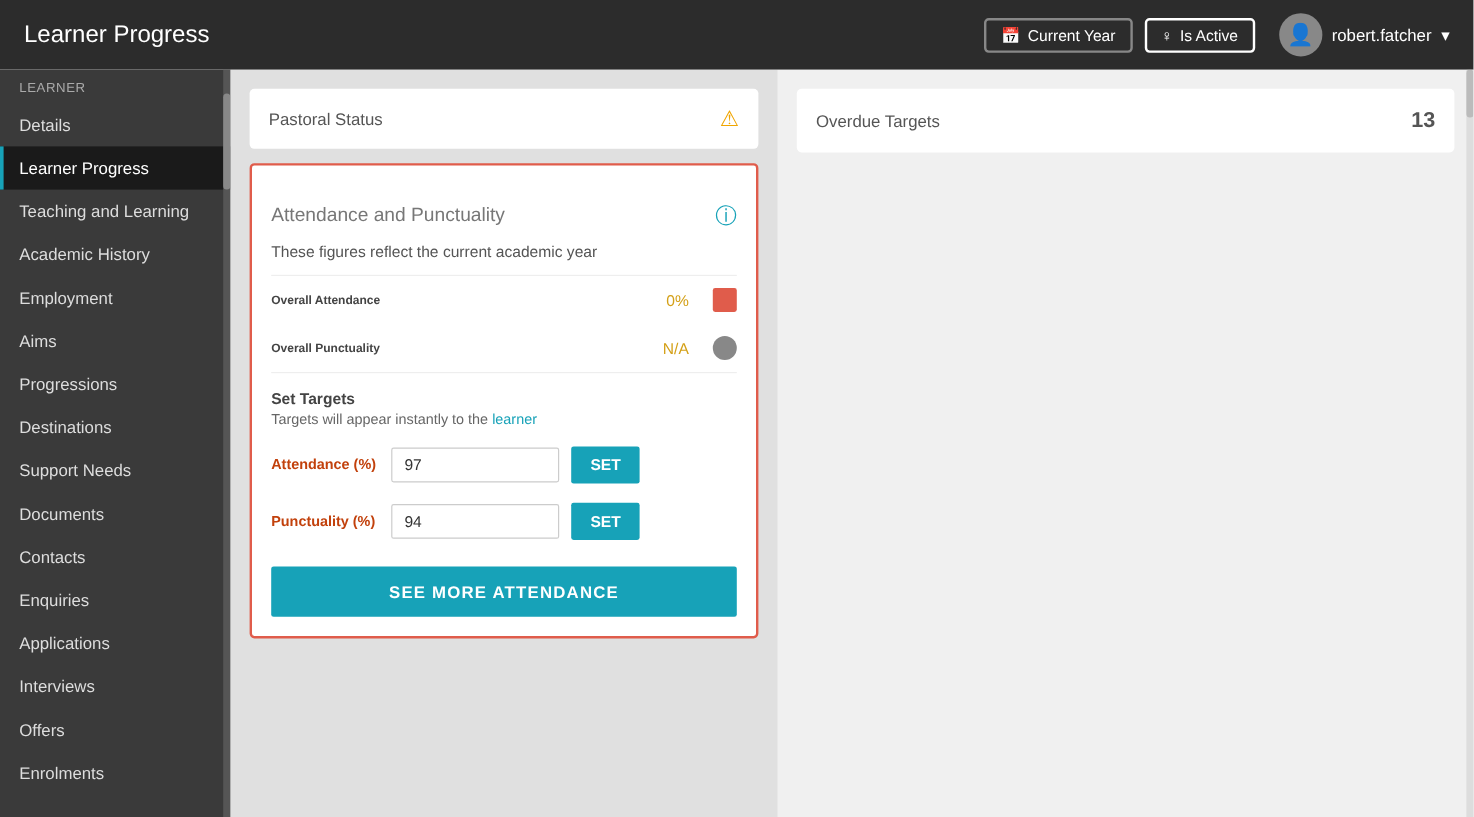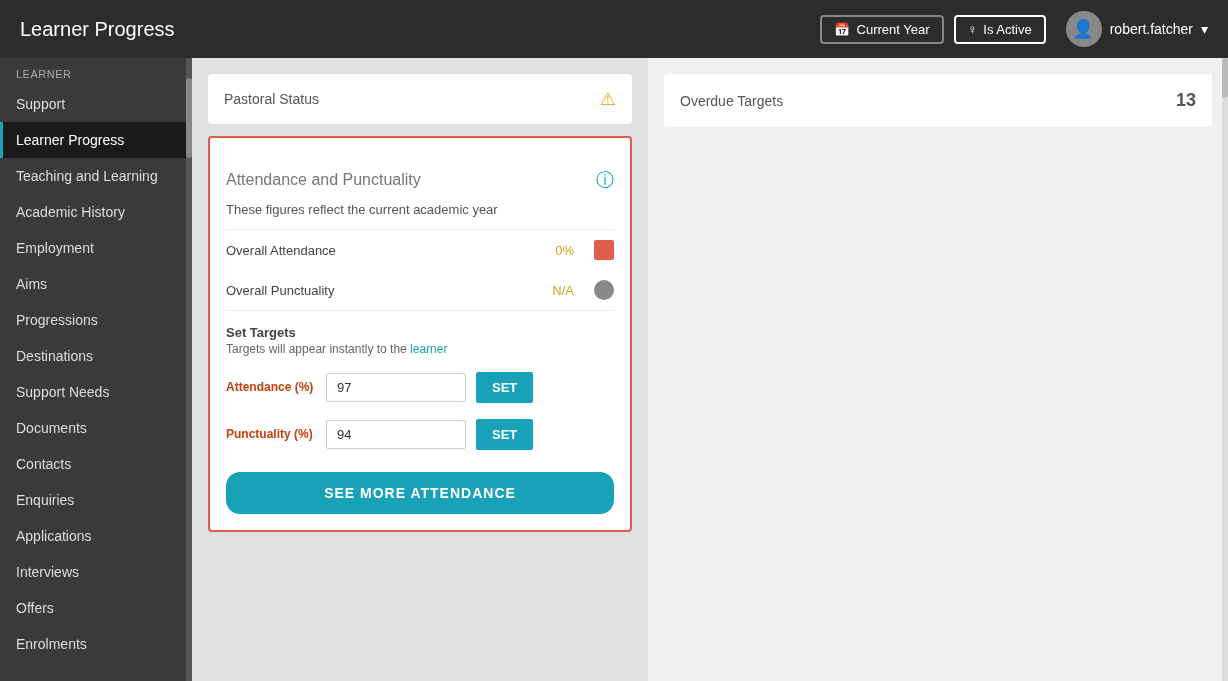--- a/index.html
+++ b/index.html
@@ -183,23 +183,23 @@
       border-top: 1px solid #eee;
       margin: 0 16px;
     }
     .stat-row {
       display: flex;
       align-items: center;
       padding: 10px 16px;
       gap: 10px;
     }
     .stat-label {
-      font-size: 13px;
+      font-size: 10px;
       color: #444;
-      font-weight: 400;
+      font-weight: 700;
       flex: 1;
     }
     .stat-value {
       font-size: 13px;
       color: #d4a017;
       margin-right: 10px;
     }
     .stat-indicator-red {
       width: 20px;
       height: 20px;
@@ -268,21 +268,21 @@
       width: calc(100% - 32px);
       margin: 14px 16px 16px;
       background: #17a2b8;
       color: white;
       border: none;
       padding: 13px;
       font-size: 14px;
       font-weight: 700;
       letter-spacing: 1px;
       cursor: pointer;
-      border-radius: 14px;
+      border-radius: 2px;
     }
 
     
     .right-panel {
       width: 580px;
       background: #f0f0f0;
       overflow-y: auto;
       padding: 16px;
       flex-shrink: 0;
       position: relative;
@@ -346,21 +346,21 @@
     </div>
   </div>
 </div>
 
 <div class="main-layout">
 
   <div class="sidebar">
     <div class="sidebar-section-label">LEARNER</div>
 
     <div class="sidebar-item">
-      <span>Support</span>
+      <span>Details</span>
     </div>
     <div class="sidebar-item active">
       <span>Learner Progress</span>
     </div>
     <div class="sidebar-item">
       <span>Teaching and Learning</span>
     </div>
     <div class="sidebar-item">
       <span>Academic History</span>
     </div>

